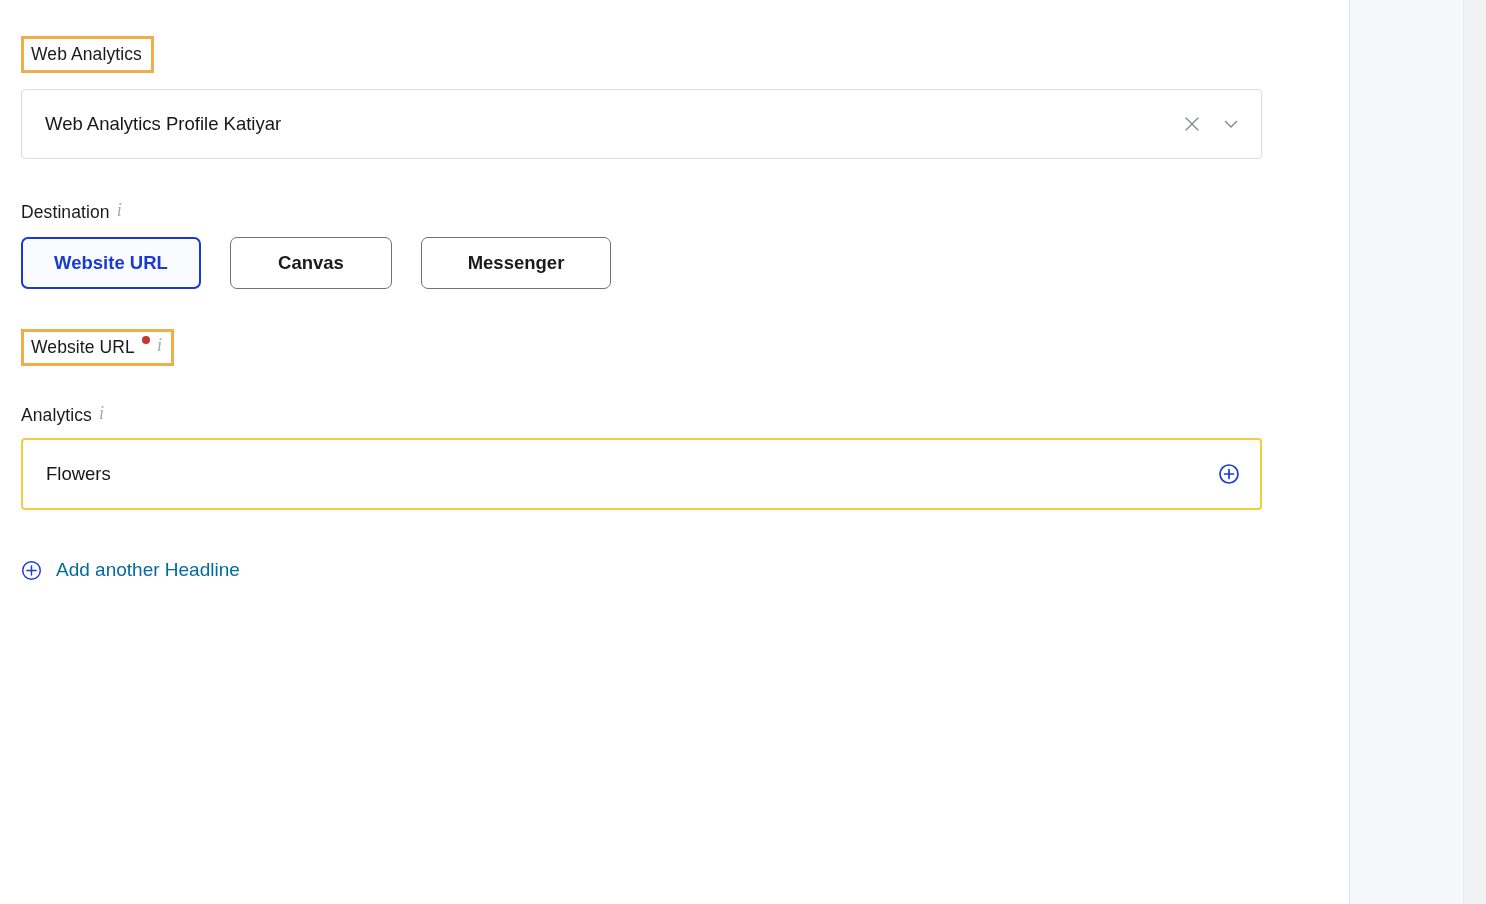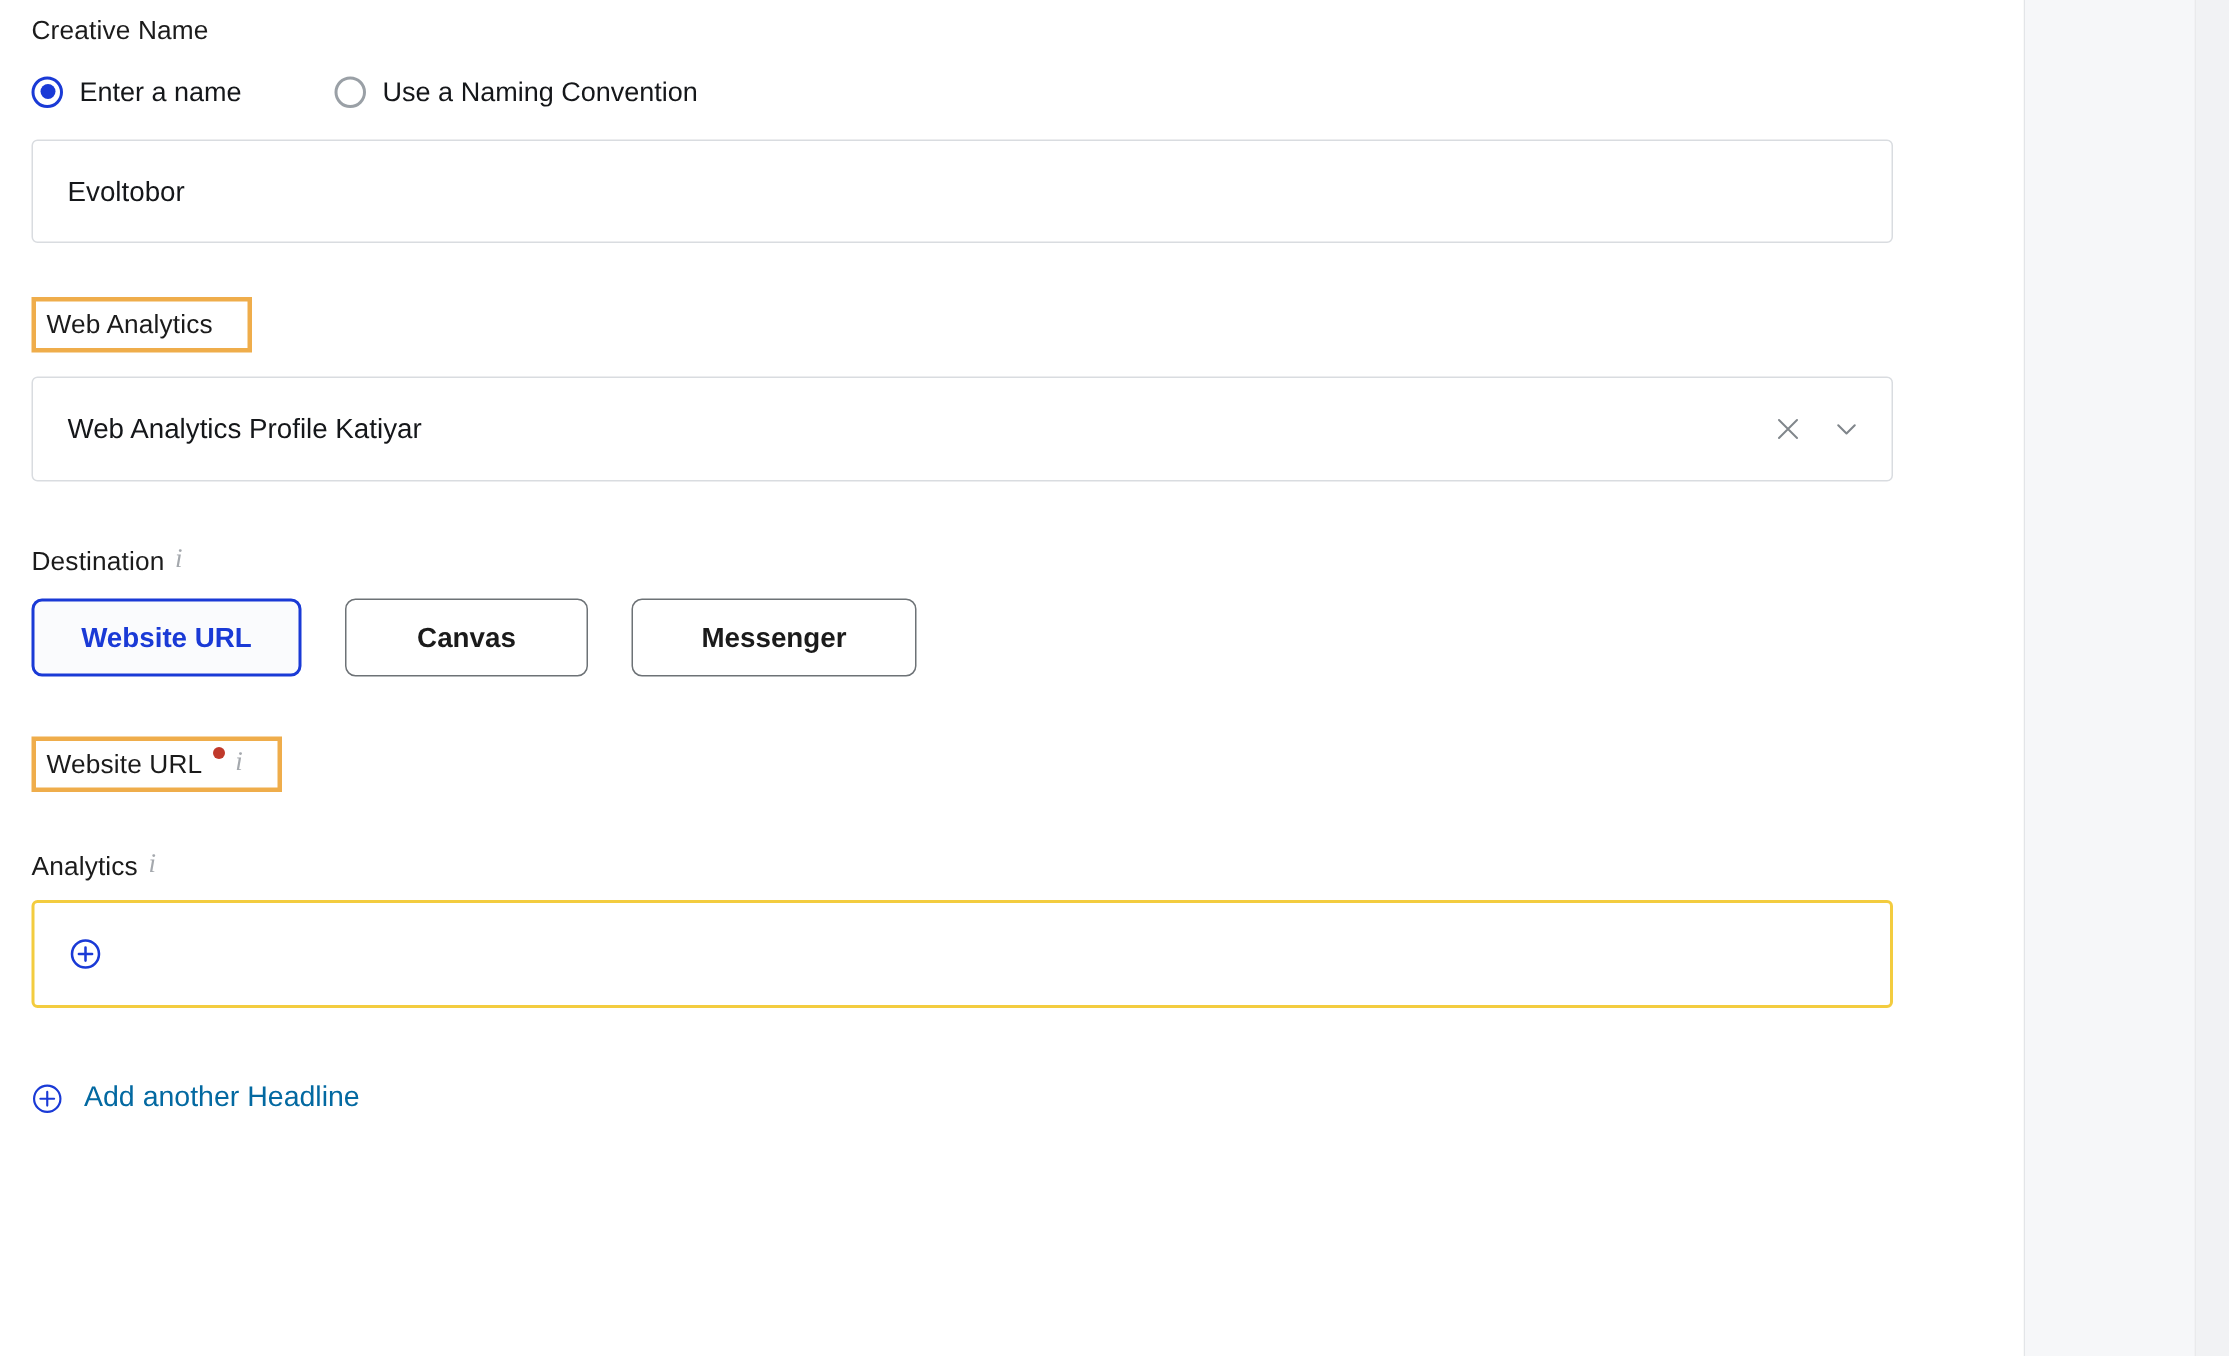--- a/index.html
+++ b/index.html
@@ -75,21 +75,21 @@
     display: inline-flex;
     align-items: flex-start;
     gap: 7px;
   }
 
   
   .hl-box {
     display: inline-flex;
     align-items: center;
     border: 3px solid #efad4b;
-    padding: 4px 23px 5px 7px;
+    padding: 4px 9px 5px 7px;
     background: #ffffff;
   }
 
   
   .req-dot {
     width: 8px;
     height: 8px;
     border-radius: 50%;
     background: #c0392b;
     display: inline-block;
@@ -260,43 +260,20 @@
   .gap-3 { height: 40px; }
   .gap-4 { height: 38px; }
 </style>
 </head>
 <body>
 
 <div class="screen">
 
   <div class="form-pane">
 
-    <div class="blk-top">
-
-      <div class="section-label">Creative Name</div>
-
-      <div class="radio-row">
-
-        <div class="radio-item">
-          <span class="radio-mark on"></span>
-          <span class="radio-text">Enter a name</span>
-        </div>
-
-        <div class="radio-item">
-          <span class="radio-mark"></span>
-          <span class="radio-text">Use a Naming Convention</span>
-        </div>
-
-      </div>
-
-      <div class="field-box h-name">
-        <span class="val">Evoltobor</span>
-      </div>
-
-    </div>
 
     <div class="gap-1"></div>
 
     <div>
 
       <div class="hl-box">
         <span class="section-label">Web Analytics</span>
       </div>
 
       <div class="field-box h-select">
@@ -348,20 +325,21 @@
     <div class="gap-4"></div>
 
     <div>
 
       <div class="label-row">
         <span class="section-label">Analytics</span>
         <span class="info-i">i</span>
       </div>
 
       <div class="field-box h-head yellow">
+        <span class="val">Flowers</span>
         <svg class="plus-circle" viewBox="0 0 22 22">
           <circle cx="11" cy="11" r="9" stroke="currentColor" stroke-width="1.7" fill="none"></circle>
           <path d="M11 6.6 L11 15.4 M6.6 11 L15.4 11" stroke="currentColor" stroke-width="1.7" stroke-linecap="round"></path>
         </svg>
       </div>
 
       <div class="add-link">
         <svg class="plus-circle" viewBox="0 0 22 22">
           <circle cx="11" cy="11" r="9.2" stroke="currentColor" stroke-width="1.5" fill="none"></circle>
           <path d="M11 6.2 L11 15.8 M6.2 11 L15.8 11" stroke="currentColor" stroke-width="1.5" stroke-linecap="round"></path>

